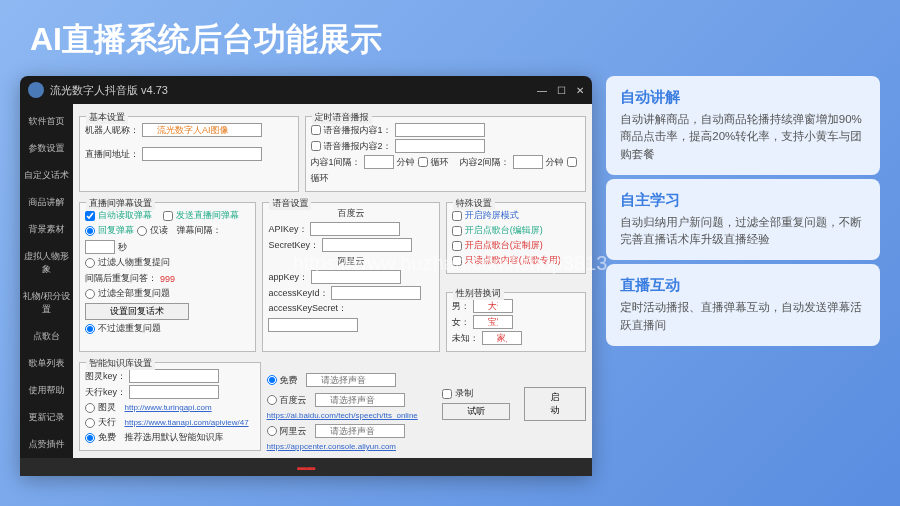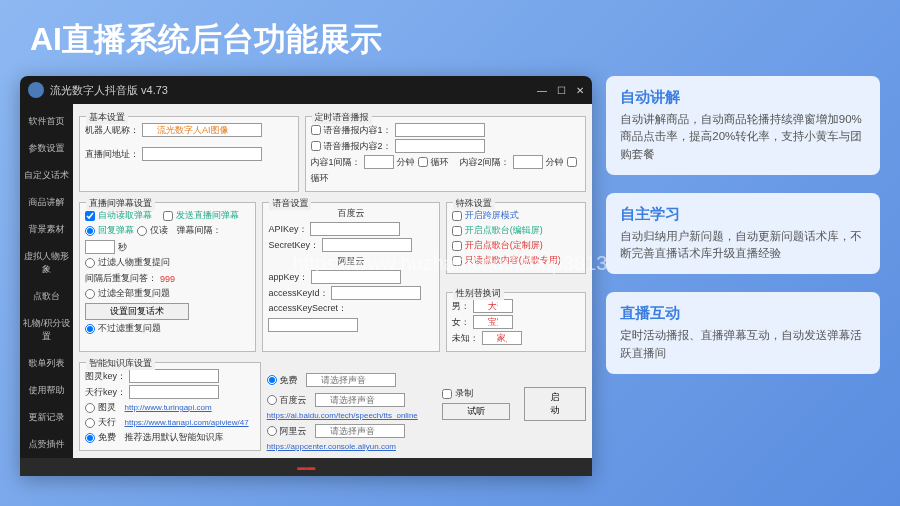--- a/index.html
+++ b/index.html
@@ -24,21 +24,21 @@
 input[type=checkbox],input[type=radio]{width:10px;height:10px}
 .btn{border:1px solid #999;background:#f0f0f0;font-size:9px;padding:1px 24px;cursor:pointer}
 .orange{color:#e67e22}
 .red{color:#d33}
 .green{color:#2a8}
 .blue{color:#36c}
 a{color:#36c;text-decoration:underline;font-size:8px}
 .wide{width:120px}
 .narrow{width:24px}
 .med{width:90px}
-.feature-cards{display:flex;flex-direction:column;gap:18px;width:275px}
+.feature-cards{display:flex;flex-direction:column;gap:4px;width:275px}
 .card{background:#e8f1fd;border-radius:8px;padding:12px 14px}
 .card-title{color:#3b7de0;font-weight:bold;font-size:15px;margin-bottom:4px}
 .card-desc{color:#555;font-size:11.5px;line-height:1.5}
 .watermark{position:absolute;top:52%;left:50%;transform:translate(-50%,-50%);color:rgba(255,255,255,.55);font-size:20px;pointer-events:none;white-space:nowrap}
 .bottom-bar{background:#2a2a2a;height:18px;display:flex;align-items:center;justify-content:center}
 .bottom-bar .redbtn{color:#d33;font-size:9px}
 </style>
 </head>
 <body>
 
@@ -56,22 +56,22 @@
       </div>
     </div>
     <div class="app-body">
       <div class="sidebar" id="sidebar">
           <div class="item">软件首页</div>
           <div class="item">参数设置</div>
           <div class="item">自定义话术</div>
           <div class="item">商品讲解</div>
           <div class="item">背景素材</div>
           <div class="item">虚拟人物形象</div>
+          <div class="item">礼物/积分设置</div>
           <div class="item">点歌台</div>
-          <div class="item">礼物/积分设置</div>
           <div class="item">歌单列表</div>
           <div class="item">使用帮助</div>
           <div class="item">更新记录</div>
           <div class="item">点赞插件</div>
           <div class="item">联系官方客服</div>
         </div>
       <div class="content">
 
         <div class="row">
           <div class="grp" style="flex:1">
@@ -214,21 +214,21 @@
       </div>
   </div>
 
   <div class="feature-cards" id="cards">
       <div class="card">
         <div class="card-title">自动讲解</div>
         <div class="card-desc">自动讲解商品，自动商品轮播持续弹窗增加90%商品点击率，提高20%转化率，支持小黄车与团购套餐</div>
       </div>
       <div class="card">
         <div class="card-title">自主学习</div>
-        <div class="card-desc">自动归纳用户新问题，自动更新问题话术库，不断完善直播话术库升级直播经验</div>
+        <div class="card-desc">自动归纳用户新问题，过滤全部重复问题，不断完善直播话术库升级直播经验</div>
       </div>
       <div class="card">
         <div class="card-title">直播互动</div>
         <div class="card-desc">定时活动播报、直播弹幕互动，自动发送弹幕活跃直播间</div>
       </div>
     </div>
 </div>
 
 <div class="watermark">https://www.huzhan.com/ishop3813</div>
 

